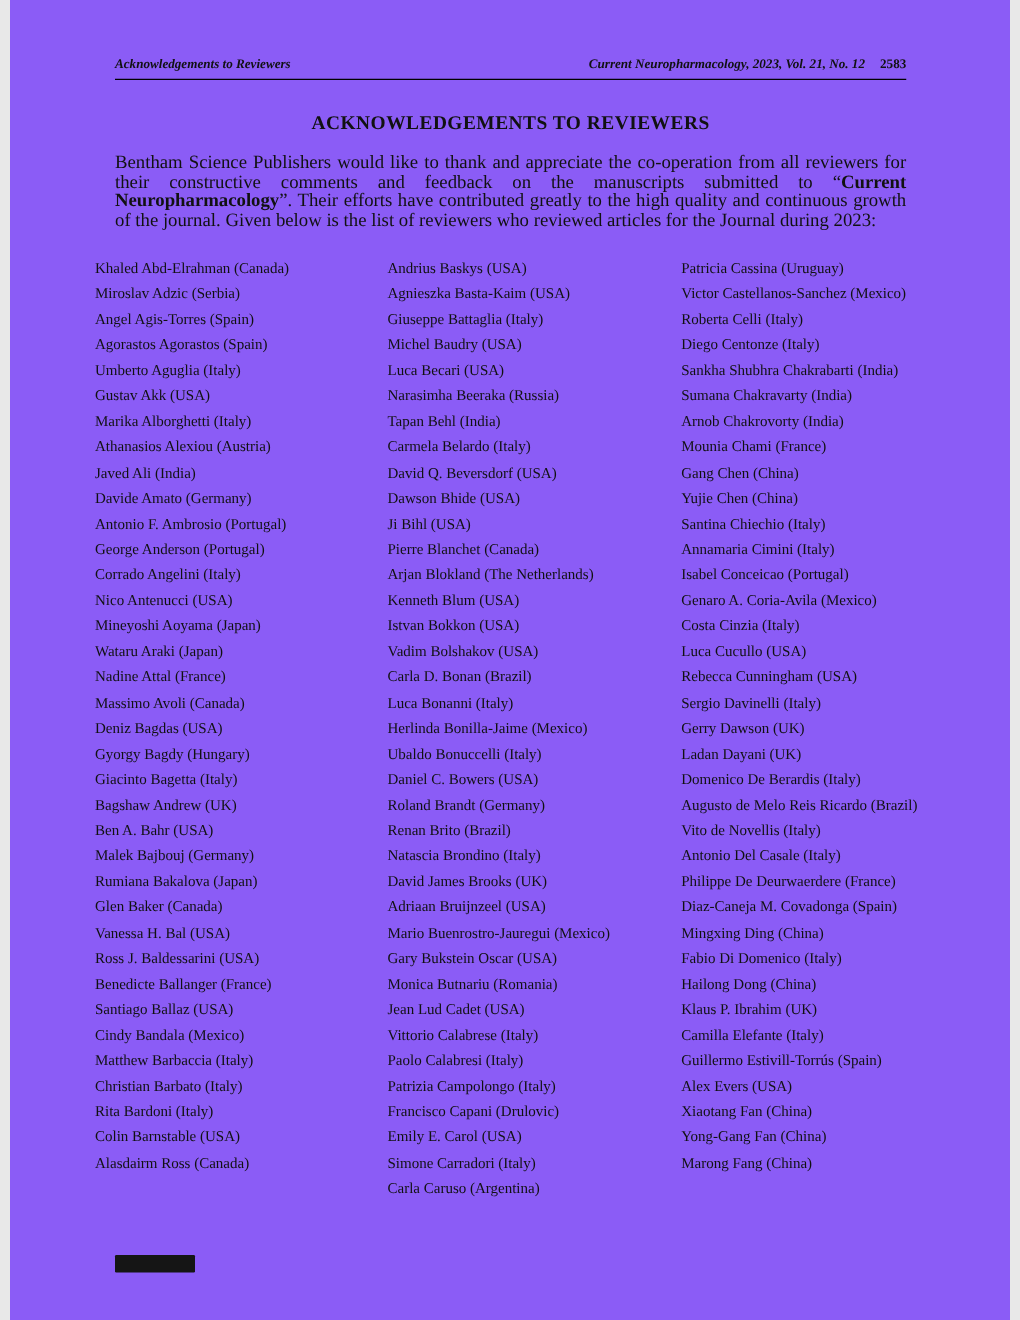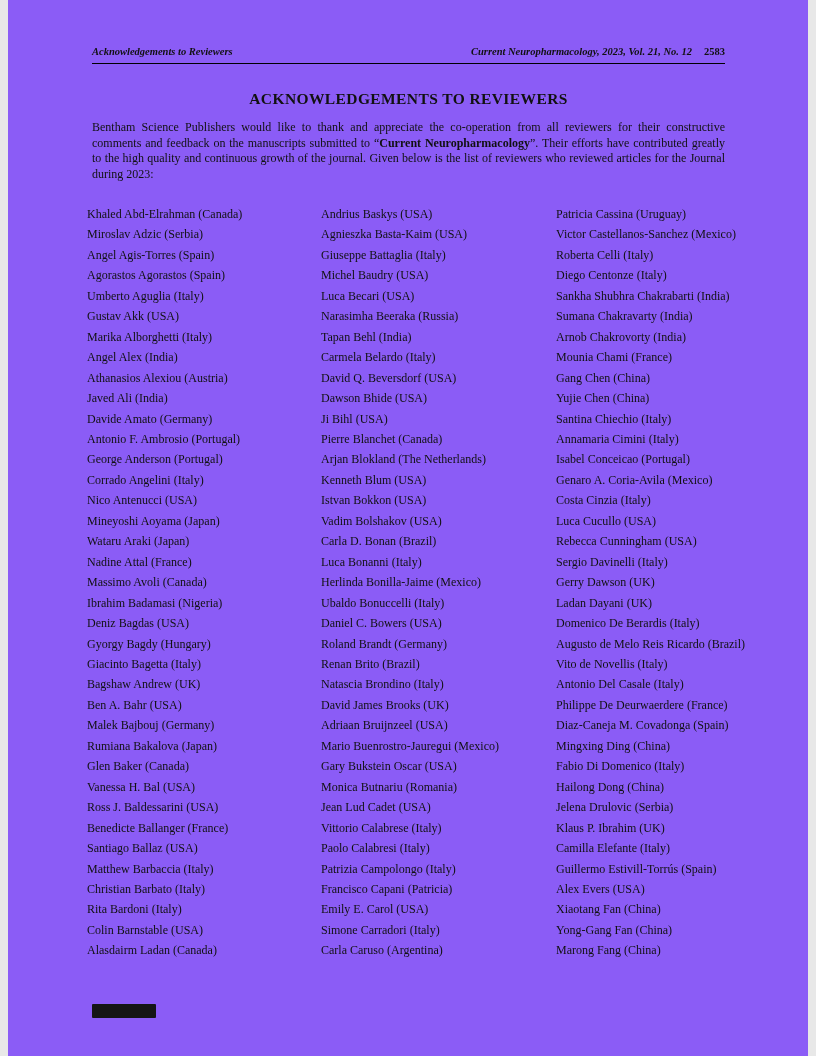--- a/index.html
+++ b/index.html
@@ -43,28 +43,28 @@
     text-align: center;
     font-size: 15.5px;
     font-weight: bold;
     letter-spacing: 0.4px;
   }
   .intro {
     position: absolute;
     left: 84px;
     right: 83px;
     top: 108px;
-    font-size: 12px;
+    font-size: 15px;
     line-height: 15.5px;
     text-align: justify;
   }
   .intro b { font-weight: bold; }
   .reviewer-columns {
     position: absolute;
-    left: 79px;
+    left: 68px;
     top: 204px;
     width: 650px;
     display: grid;
     grid-template-columns: 234px 235px auto;
   }
   .reviewer-col { min-width: 0; }
   .reviewer {
     font-size: 12px;
     line-height: 20.45px;
     white-space: nowrap;
@@ -97,50 +97,49 @@
 
   <div class="reviewer-columns">
     <div class="reviewer-col">
         <div class="reviewer">Khaled Abd-Elrahman (Canada)</div>
         <div class="reviewer">Miroslav Adzic (Serbia)</div>
         <div class="reviewer">Angel Agis-Torres (Spain)</div>
         <div class="reviewer">Agorastos Agorastos (Spain)</div>
         <div class="reviewer">Umberto Aguglia (Italy)</div>
         <div class="reviewer">Gustav Akk (USA)</div>
         <div class="reviewer">Marika Alborghetti (Italy)</div>
-        <div class="reviewer">Angel Alex (India)</div>
         <div class="reviewer">Athanasios Alexiou (Austria)</div>
         <div class="reviewer">Javed Ali (India)</div>
         <div class="reviewer">Davide Amato (Germany)</div>
         <div class="reviewer">Antonio F. Ambrosio (Portugal)</div>
         <div class="reviewer">George Anderson (Portugal)</div>
         <div class="reviewer">Corrado Angelini (Italy)</div>
         <div class="reviewer">Nico Antenucci (USA)</div>
         <div class="reviewer">Mineyoshi Aoyama (Japan)</div>
         <div class="reviewer">Wataru Araki (Japan)</div>
         <div class="reviewer">Nadine Attal (France)</div>
         <div class="reviewer">Massimo Avoli (Canada)</div>
-        <div class="reviewer">Ibrahim Badamasi (Nigeria)</div>
         <div class="reviewer">Deniz Bagdas (USA)</div>
         <div class="reviewer">Gyorgy Bagdy (Hungary)</div>
         <div class="reviewer">Giacinto Bagetta (Italy)</div>
         <div class="reviewer">Bagshaw Andrew (UK)</div>
         <div class="reviewer">Ben A. Bahr (USA)</div>
         <div class="reviewer">Malek Bajbouj (Germany)</div>
         <div class="reviewer">Rumiana Bakalova (Japan)</div>
         <div class="reviewer">Glen Baker (Canada)</div>
         <div class="reviewer">Vanessa H. Bal (USA)</div>
         <div class="reviewer">Ross J. Baldessarini (USA)</div>
         <div class="reviewer">Benedicte Ballanger (France)</div>
         <div class="reviewer">Santiago Ballaz (USA)</div>
+        <div class="reviewer">Cindy Bandala (Mexico)</div>
         <div class="reviewer">Matthew Barbaccia (Italy)</div>
         <div class="reviewer">Christian Barbato (Italy)</div>
         <div class="reviewer">Rita Bardoni (Italy)</div>
         <div class="reviewer">Colin Barnstable (USA)</div>
-        <div class="reviewer">Alasdairm Ladan (Canada)</div>
+        <div class="reviewer">Alasdairm Ross (Canada)</div>
       </div>
     <div class="reviewer-col">
         <div class="reviewer">Andrius Baskys (USA)</div>
         <div class="reviewer">Agnieszka Basta-Kaim (USA)</div>
         <div class="reviewer">Giuseppe Battaglia (Italy)</div>
         <div class="reviewer">Michel Baudry (USA)</div>
         <div class="reviewer">Luca Becari (USA)</div>
         <div class="reviewer">Narasimha Beeraka (Russia)</div>
         <div class="reviewer">Tapan Behl (India)</div>
         <div class="reviewer">Carmela Belardo (Italy)</div>
@@ -162,21 +161,21 @@
         <div class="reviewer">Natascia Brondino (Italy)</div>
         <div class="reviewer">David James Brooks (UK)</div>
         <div class="reviewer">Adriaan Bruijnzeel (USA)</div>
         <div class="reviewer">Mario Buenrostro-Jauregui (Mexico)</div>
         <div class="reviewer">Gary Bukstein Oscar (USA)</div>
         <div class="reviewer">Monica Butnariu (Romania)</div>
         <div class="reviewer">Jean Lud Cadet (USA)</div>
         <div class="reviewer">Vittorio Calabrese (Italy)</div>
         <div class="reviewer">Paolo Calabresi (Italy)</div>
         <div class="reviewer">Patrizia Campolongo (Italy)</div>
-        <div class="reviewer">Francisco Capani (Patricia)</div>
+        <div class="reviewer">Francisco Capani (Drulovic)</div>
         <div class="reviewer">Emily E. Carol (USA)</div>
         <div class="reviewer">Simone Carradori (Italy)</div>
         <div class="reviewer">Carla Caruso (Argentina)</div>
       </div>
     <div class="reviewer-col">
         <div class="reviewer">Patricia Cassina (Uruguay)</div>
         <div class="reviewer">Victor Castellanos-Sanchez (Mexico)</div>
         <div class="reviewer">Roberta Celli (Italy)</div>
         <div class="reviewer">Diego Centonze (Italy)</div>
         <div class="reviewer">Sankha Shubhra Chakrabarti (India)</div>
@@ -197,21 +196,20 @@
         <div class="reviewer">Ladan Dayani (UK)</div>
         <div class="reviewer">Domenico De Berardis (Italy)</div>
         <div class="reviewer">Augusto de Melo Reis Ricardo (Brazil)</div>
         <div class="reviewer">Vito de Novellis (Italy)</div>
         <div class="reviewer">Antonio Del Casale (Italy)</div>
         <div class="reviewer">Philippe De Deurwaerdere (France)</div>
         <div class="reviewer">Diaz-Caneja M. Covadonga (Spain)</div>
         <div class="reviewer">Mingxing Ding (China)</div>
         <div class="reviewer">Fabio Di Domenico (Italy)</div>
         <div class="reviewer">Hailong Dong (China)</div>
-        <div class="reviewer">Jelena Drulovic (Serbia)</div>
         <div class="reviewer">Klaus P. Ibrahim (UK)</div>
         <div class="reviewer">Camilla Elefante (Italy)</div>
         <div class="reviewer">Guillermo Estivill-Torrús (Spain)</div>
         <div class="reviewer">Alex Evers (USA)</div>
         <div class="reviewer">Xiaotang Fan (China)</div>
         <div class="reviewer">Yong-Gang Fan (China)</div>
         <div class="reviewer">Marong Fang (China)</div>
       </div>
   </div>
 

